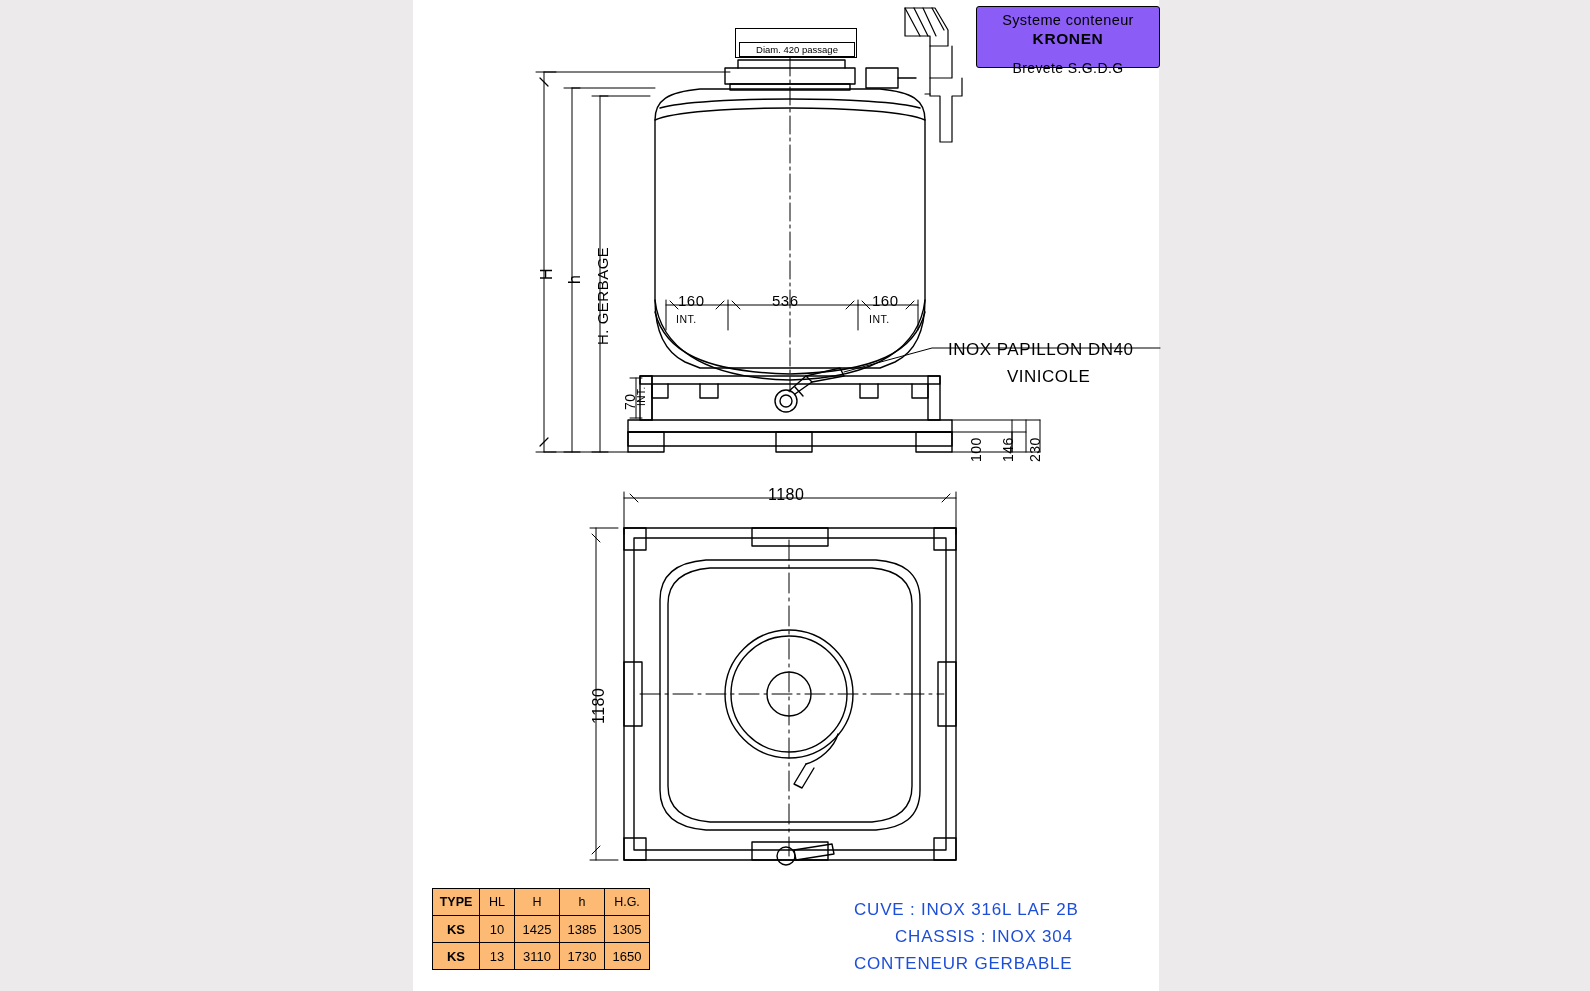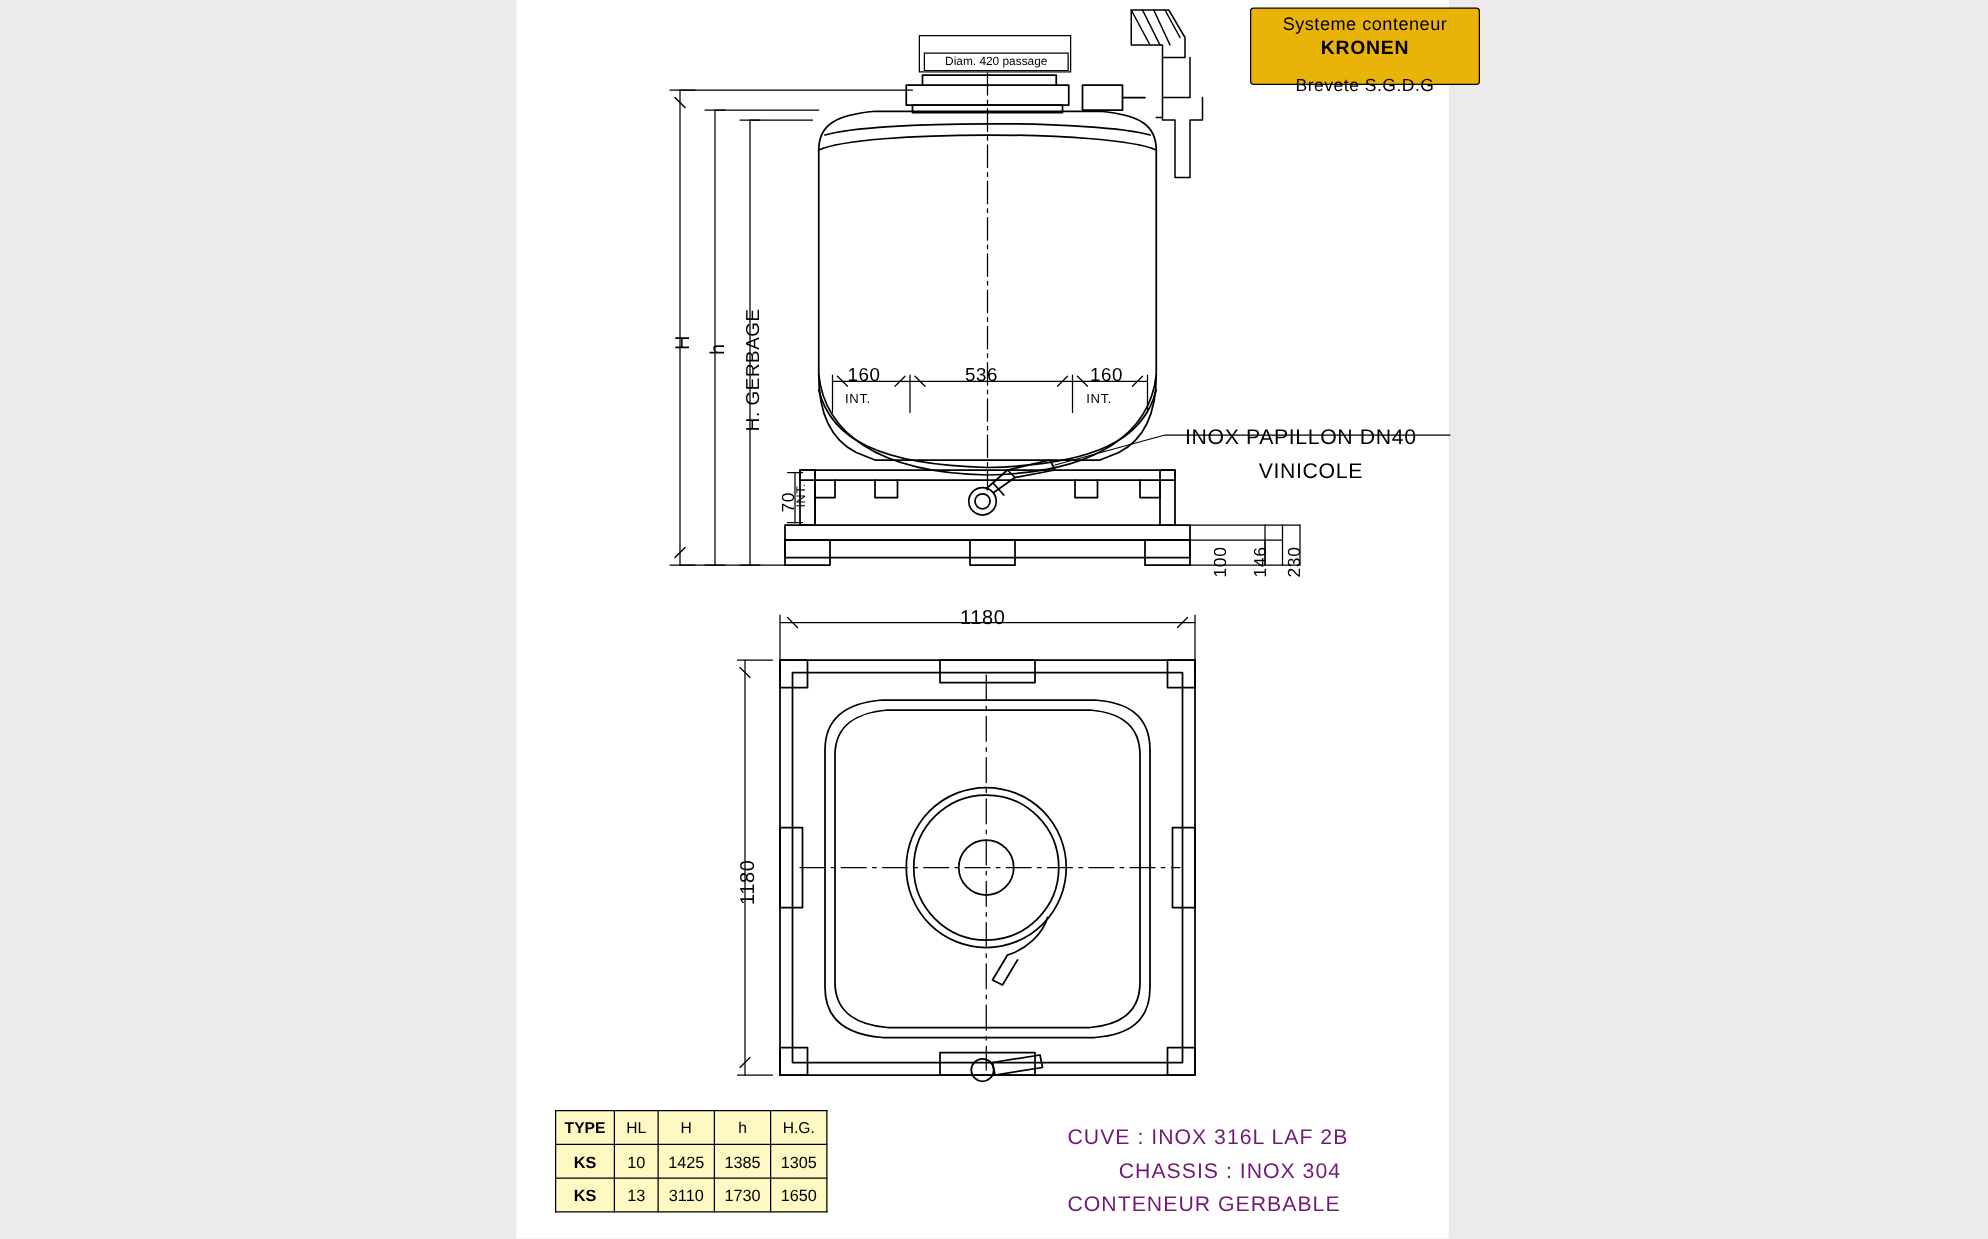--- a/index.html
+++ b/index.html
@@ -37,27 +37,27 @@
     white-space: nowrap;
     letter-spacing: 0.5px;
   }
   .vert {
     transform-origin: 0 0;
     transform: rotate(-90deg);
   }
   
   #titleblock {
     position: absolute;
-    left: 1000px;
+    left: 976px;
     top: 6px;
     width: 182px;
     height: 60px;
     border: 1.5px solid #000;
     border-radius: 3px;
-    background: #eab308;
+    background: #8b5cf6;
     text-align: center;
   }
   #titleblock .l1 { font-size: 14.5px; margin-top: 5px; letter-spacing: 0.4px; }
   #titleblock .l2 { font-size: 15.5px; font-weight: bold; margin-top: 2px; letter-spacing: 0.6px; }
   #titleblock .l3 { font-size: 14px; margin-top: 12px; letter-spacing: 0.4px; }
 
   
   #clampbox {
     position: absolute;
     left: 735px;
@@ -85,24 +85,24 @@
     top: 28px;
     width: 120px;
     text-align: center;
     font-size: 15px;
     letter-spacing: 0.6px;
   }
 
   
   #spectable {
     position: absolute;
-    left: 444px;
+    left: 432px;
     top: 888px;
     border-collapse: collapse;
-    background: #fef9c3;
+    background: #fdba74;
   }
   #spectable td, #spectable th {
     border: 1.2px solid #000;
     font-size: 13px;
     font-weight: normal;
     text-align: center;
     font-family: "Liberation Sans", sans-serif;
     padding: 0;
     height: 26px;
   }
@@ -110,21 +110,21 @@
   #spectable .c1 { width: 34px; }
   #spectable .c2 { width: 44px; }
   #spectable .c3 { width: 44px; }
   #spectable .c4 { width: 44px; }
   #spectable thead td { font-size: 12.5px; }
 
   .notes {
     position: absolute;
     font-size: 17px;
     letter-spacing: 0.8px;
-    color: #701a75;
+    color: #1d4ed8;
   }
 </style>
 </head>
 <body>
 
 <div id="page">
 
   <div id="sheet"></div>
 
   <svg id="drawing" viewBox="0 0 1590 991" xmlns="http://www.w3.org/2000/svg">

